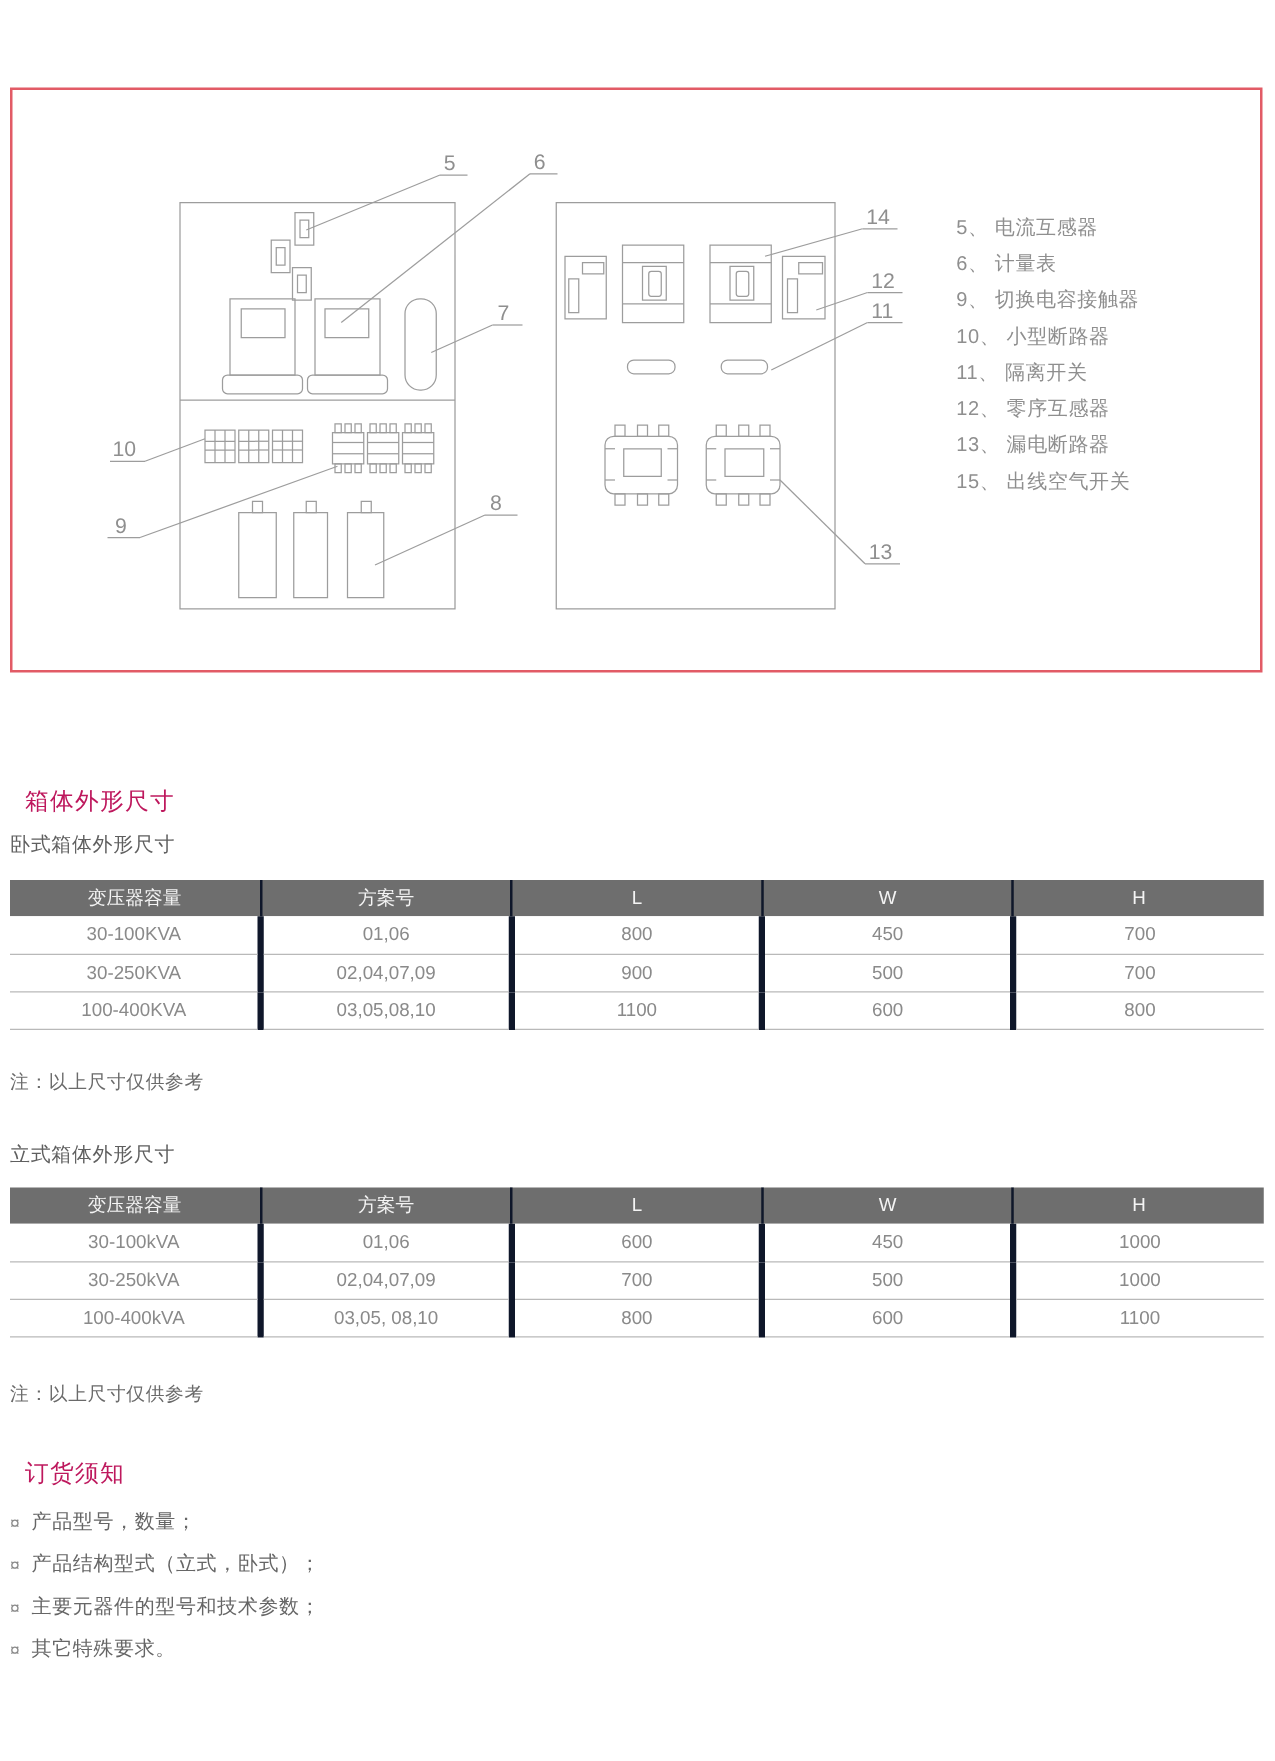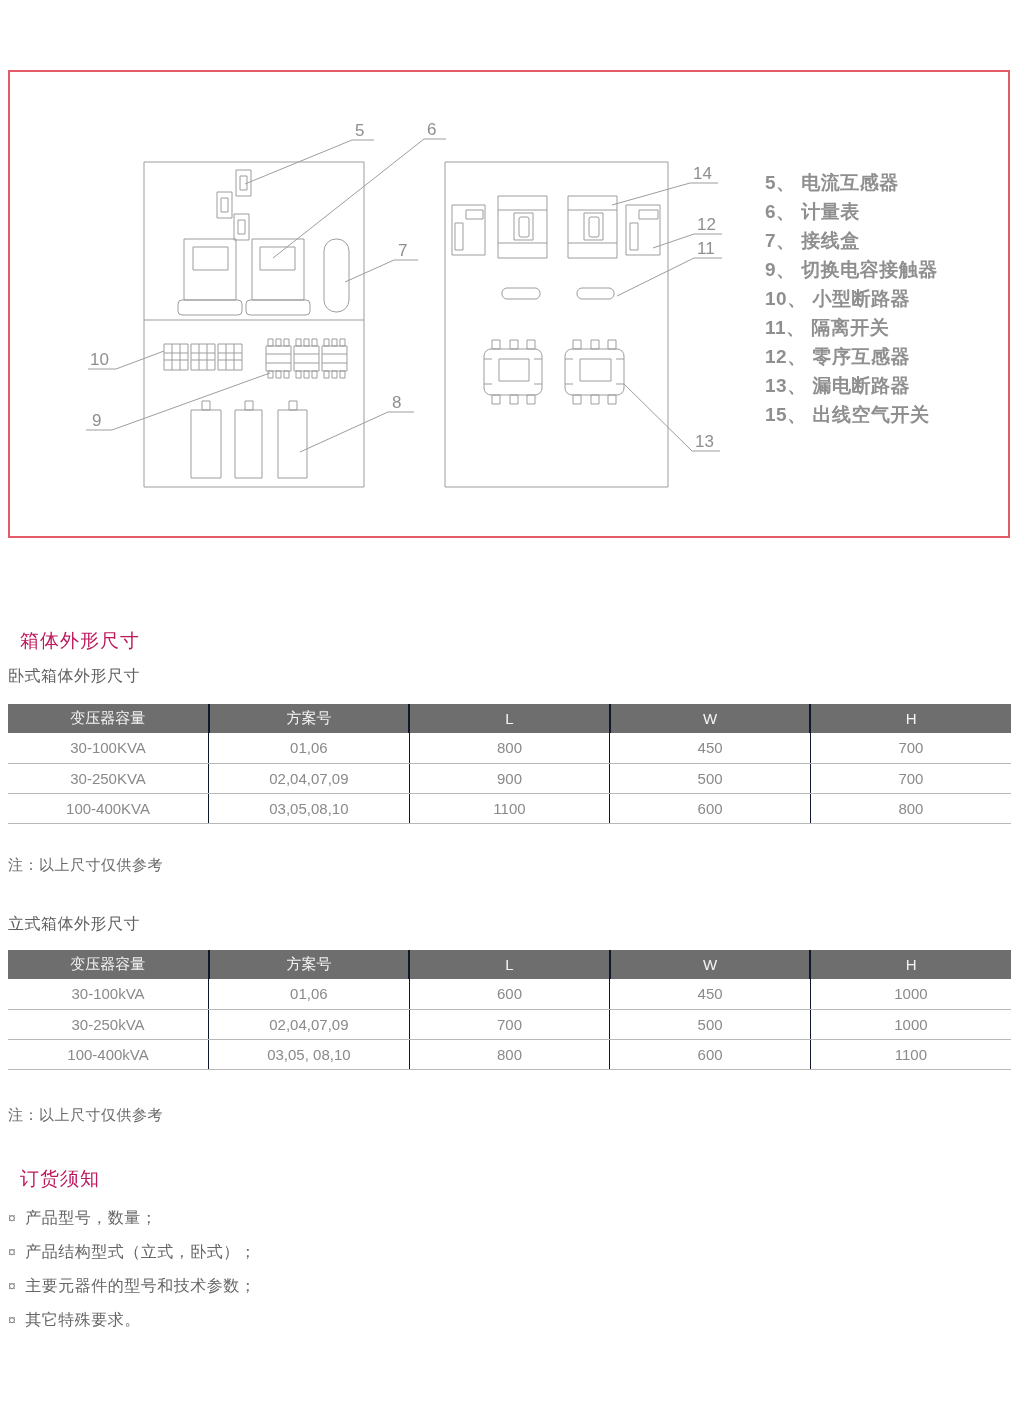--- a/index.html
+++ b/index.html
@@ -8,40 +8,40 @@
   .page { position:relative; width:1020px; height:1409px; background:#ffffff; overflow:hidden; }
 
   
   .diagram-panel {
     position:absolute; left:8px; top:70px; width:1002px; height:468px;
     border:2px solid #e25b66; background:#ffffff;
   }
   .diagram-svg { position:absolute; left:0; top:0; }
   .legend { position:absolute; left:755px; top:96px; width:235px; }
   .legend-item {
-    font-size:19px; line-height:29px; color:#8f8f8f;
-    white-space:nowrap; letter-spacing:0.5px;font-weight:bold;
+    font-size:16px; line-height:29px; color:#8f8f8f;
+    white-space:nowrap; letter-spacing:0.5px;
   }
 
   
   .section-title { position:absolute; left:20px; color:#be185d; font-size:19px; font-weight:normal; letter-spacing:1px; }
   .subtitle { position:absolute; left:8px; color:#5f5f5f; font-size:16px; letter-spacing:0.5px; }
   .note { position:absolute; left:8px; color:#6a6a6a; font-size:15px; letter-spacing:0.5px;margin-top:20px; }
 
   
   .dim-table { position:absolute; left:8px; width:1003px; border-collapse:collapse; table-layout:fixed; }
   .dim-table col { width:20%; }
   .dim-table th {
     background:#6e6e6e; color:#f4f4f4; font-weight:normal; font-size:15px;
     height:29px; text-align:center; border-left:2px solid #0f172a;
   }
   .dim-table th:first-child { border-left:none; }
   .dim-table td {
     background:#ffffff; color:#8a8a8a; font-size:15px; height:30px;
-    text-align:center; border-bottom:1px solid #b9b9b9; border-left:1px solid #0f172a;
+    text-align:center; border-bottom:1px solid #b9b9b9; border-left:5px solid #0f172a;
   }
   .dim-table td:first-child { border-left:none;margin-top:28px; }
 
   
   .order-list { position:absolute; left:8px; list-style:none; }
   .order-item { display:flex; align-items:flex-start; color:#666666; font-size:16px; line-height:20px; margin-bottom:14px; letter-spacing:0.5px; }
   .order-item .bullet { color:#8a8a8a; margin-right:9px; font-size:14px; line-height:20px; }
 
   
   .diagram-svg * { vector-effect:non-scaling-stroke; }
@@ -233,21 +233,20 @@
         <text x="683" y="107">14</text>
         <text x="687" y="158">12</text>
         <text x="687" y="182">11</text>
         <text x="685" y="375">13</text>
       </g>
     </svg>
 
     <div class="legend">
       <div class="legend-item">5、 电流互感器</div>
       <div class="legend-item">6、 计量表</div>
-      <div class="legend-item">7、 接线盒</div>
       <div class="legend-item">9、 切换电容接触器</div>
       <div class="legend-item">10、 小型断路器</div>
       <div class="legend-item">11、 隔离开关</div>
       <div class="legend-item">12、 零序互感器</div>
       <div class="legend-item">13、 漏电断路器</div>
       <div class="legend-item">15、 出线空气开关</div>
     </div>
   </div>
 
   <h2 class="section-title" style="top:628px;">箱体外形尺寸</h2>

